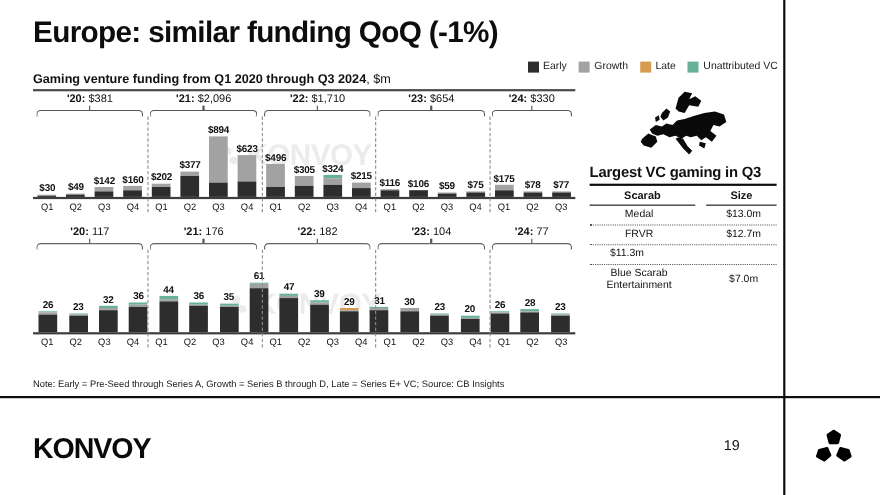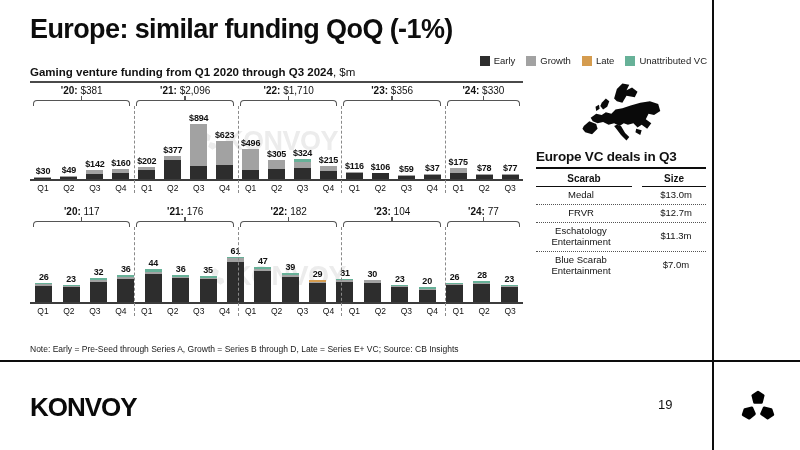--- a/index.html
+++ b/index.html
@@ -120,21 +120,21 @@
           <div class="group-label"><b>'21:</b><span> $2,096</span></div>
           <div class="group-tick"></div>
           <div class="bracket"></div>
         </div>
         <div class="group-cell" style="flex: 4 1 0px;">
           <div class="group-label"><b>'22:</b><span> $1,710</span></div>
           <div class="group-tick"></div>
           <div class="bracket"></div>
         </div>
         <div class="group-cell" style="flex: 4 1 0px;">
-          <div class="group-label"><b>'23:</b><span> $356</span></div>
+          <div class="group-label"><b>'23:</b><span> $654</span></div>
           <div class="group-tick"></div>
           <div class="bracket"></div>
         </div>
         <div class="group-cell" style="flex: 3 1 0px;">
           <div class="group-label"><b>'24:</b><span> $330</span></div>
           <div class="group-tick"></div>
           <div class="bracket"></div>
         </div>
       </div>
     <div class="plot-zone">
@@ -239,21 +239,21 @@
             </div>
           </div>
           <div class="bar-cell">
             <div class="bar-label">$59</div>
             <div class="stack">
               <div style="height: 0.55px; background: rgb(162, 162, 162);"></div>
               <div style="height: 3.06px; background: rgb(45, 45, 45);"></div>
             </div>
           </div>
           <div class="bar-cell">
-            <div class="bar-label">$37</div>
+            <div class="bar-label">$75</div>
             <div class="stack">
               <div style="height: 0.67px; background: rgb(162, 162, 162);"></div>
               <div style="height: 3.91px; background: rgb(45, 45, 45);"></div>
             </div>
           </div>
           <div class="bar-cell">
             <div class="bar-label">$175</div>
             <div class="stack">
               <div style="height: 4.89px; background: rgb(162, 162, 162);"></div>
               <div style="height: 5.81px; background: rgb(45, 45, 45);"></div>
@@ -519,37 +519,36 @@
           <path d="M50,24 L54,10 L62,2 L72,4 L68,12 L76,8 L84,14 L80,22 L68,20 L62,30 L54,28 Z"></path>
           <path d="M32,30 L38,24 L43,28 L40,36 L34,40 L30,35 Z"></path>
           <path d="M23,36 L28,33 L29,39 L24,42 Z"></path>
           <path d="M16,52 L24,46 L32,48 L38,44 L46,46 L52,40 L62,38 L74,34 L88,30 L102,28 L114,32 L117,42 L108,48 L100,46 L96,54 L104,60 L98,68 L90,62 L84,66 L78,60 L70,62 L64,60 L58,64 L50,60 L42,62 L34,58 L26,60 L19,57 Z"></path>
           <path d="M6,64 L14,57 L24,61 L26,68 L18,76 L8,73 L4,68 Z"></path>
           <path d="M54,62 L60,64 L66,74 L72,80 L68,85 L60,77 L54,69 L50,64 Z"></path>
           <path d="M82,68 L90,70 L88,77 L81,73 Z"></path>
         </g>
       </svg>
     </div>
-    <div class="panel-heading">Europe VC deals in Q3</div>
+    <div class="panel-heading">Largest VC gaming in Q3</div>
     <div class="deal-table">
       <div class="deal-header">
         <div class="col col-company">Scarab</div>
         <div class="col col-size">Size</div>
       </div>
       <div id="deal-rows">
           <div class="deal-row">
             <div class="col col-company">Medal</div>
             <div class="col col-size">$13.0m</div>
           </div>
           <div class="deal-row">
             <div class="col col-company">FRVR</div>
             <div class="col col-size">$12.7m</div>
           </div>
           <div class="deal-row">
-            <div class="col col-company">Eschatology Entertainment</div>
             <div class="col col-size">$11.3m</div>
           </div>
           <div class="deal-row">
             <div class="col col-company">Blue Scarab Entertainment</div>
             <div class="col col-size">$7.0m</div>
           </div>
         </div>
     </div>
   </aside>
 

